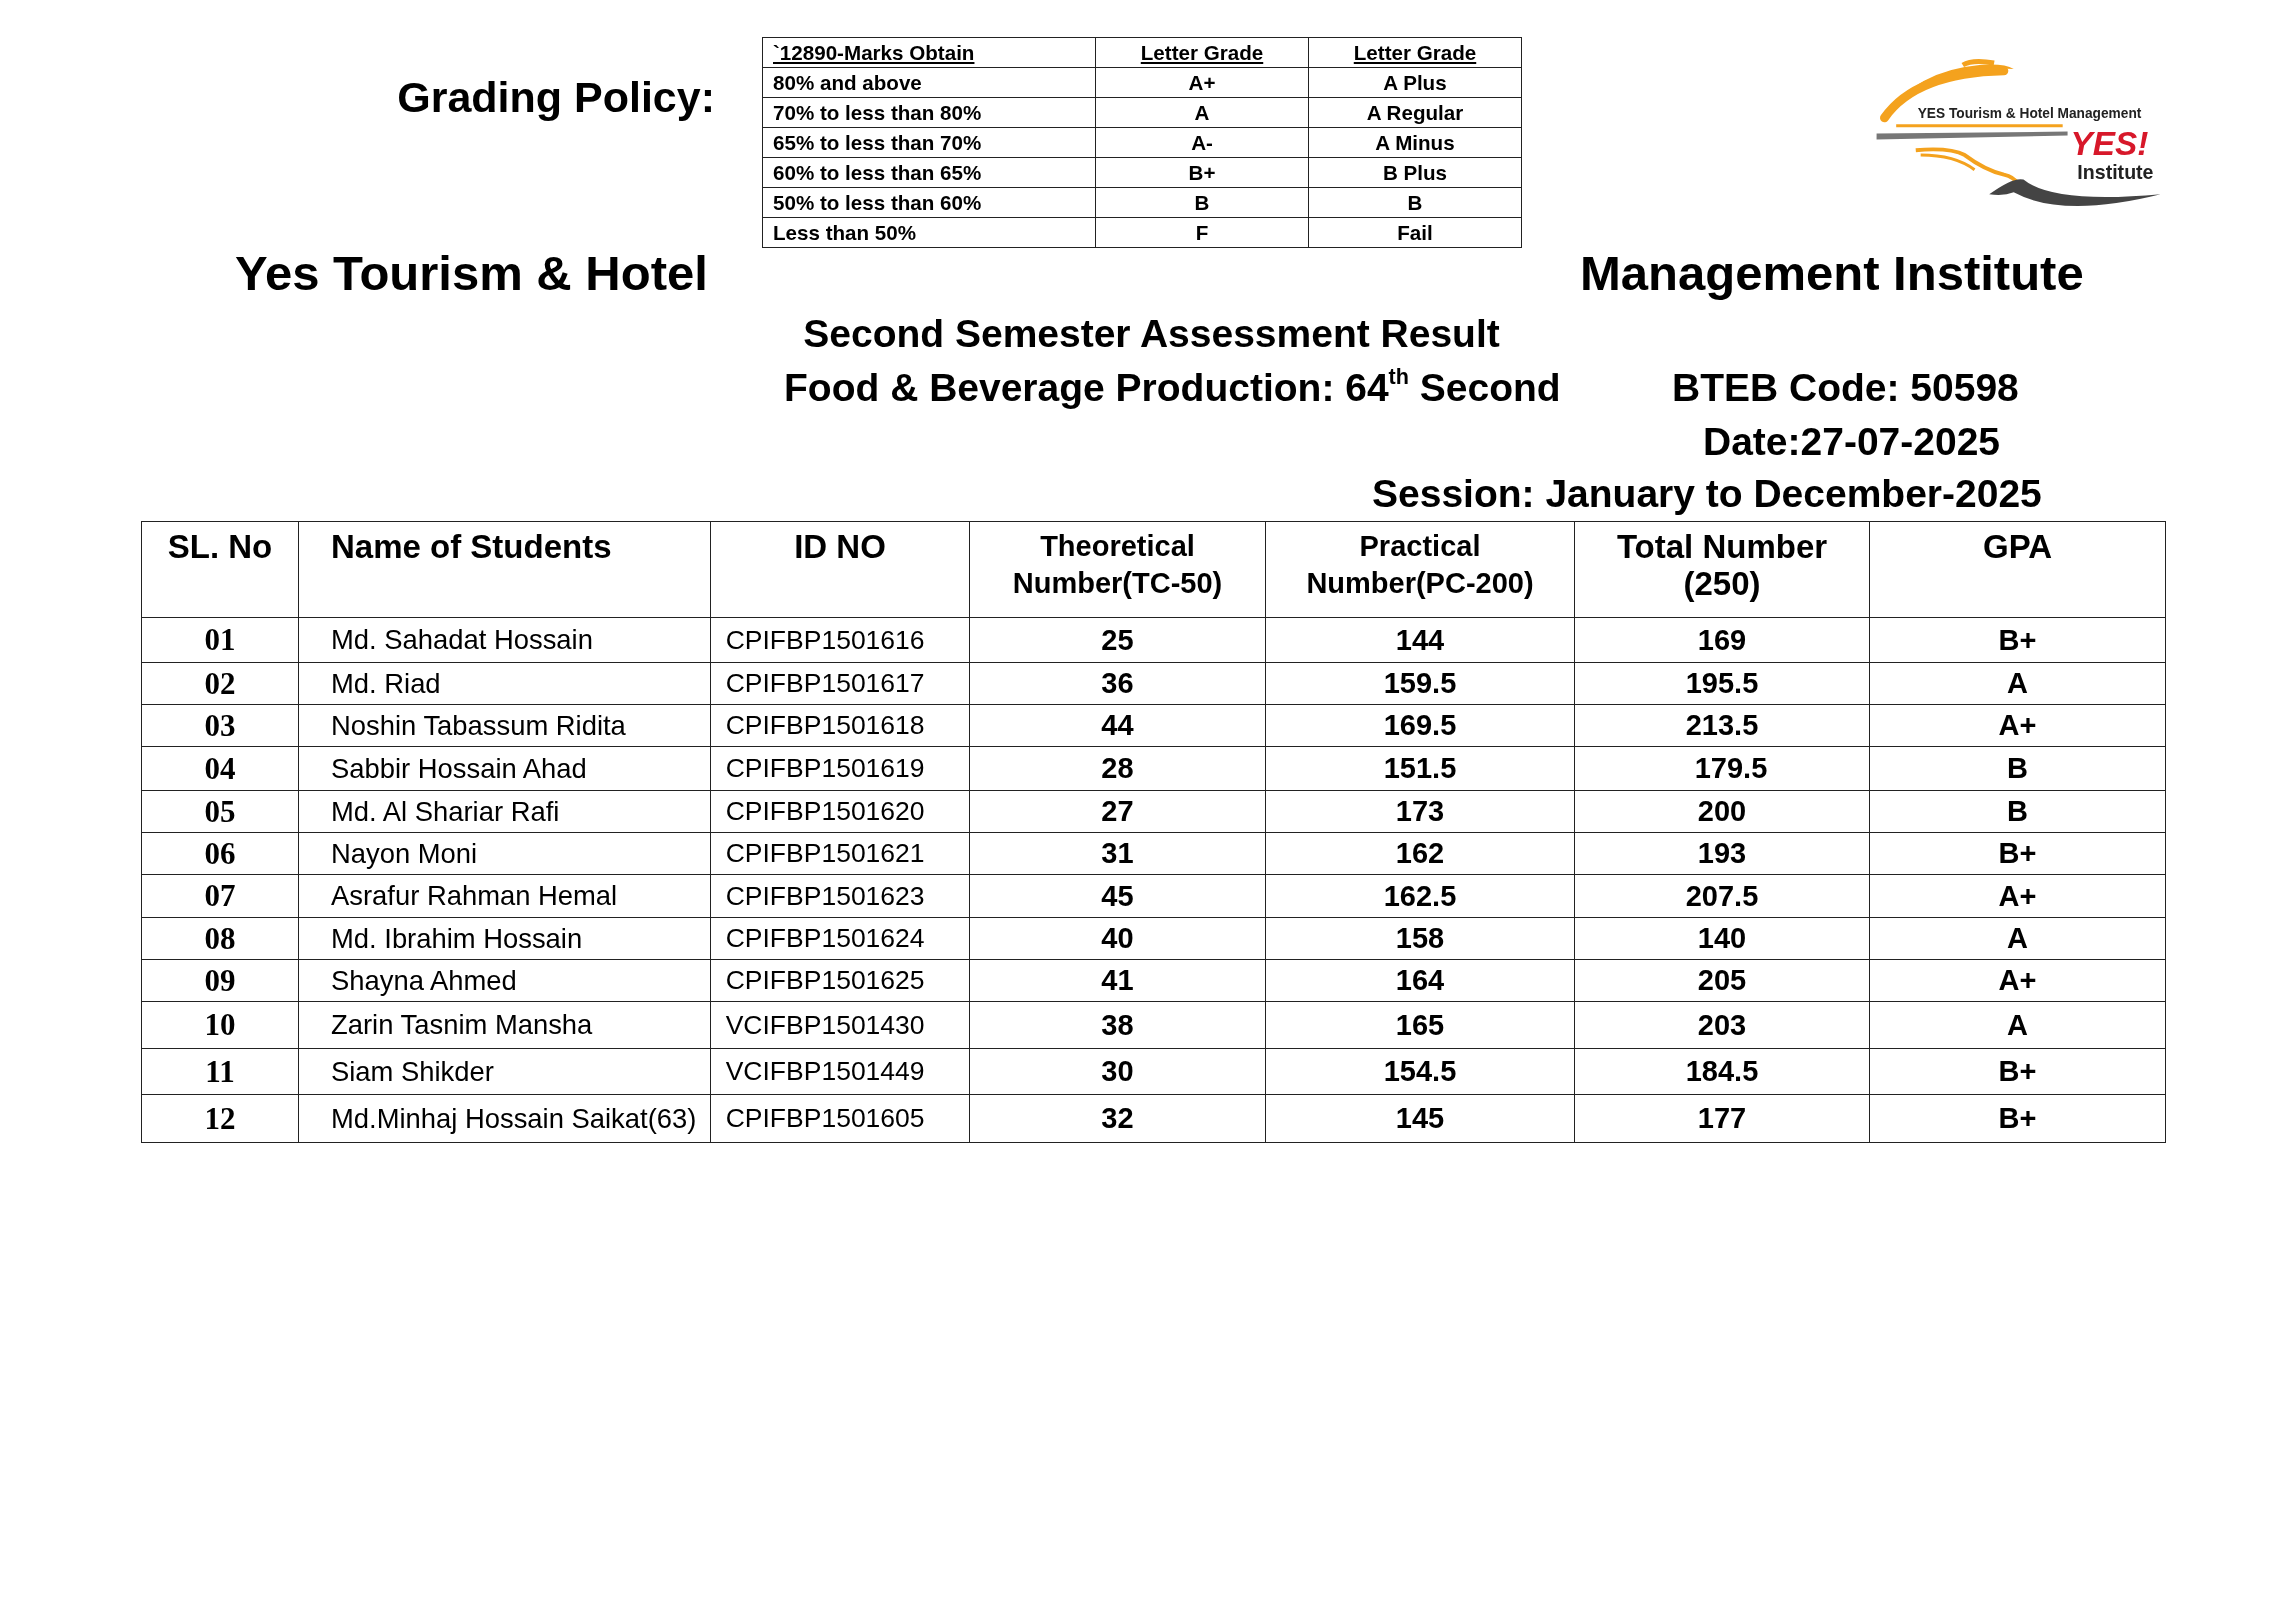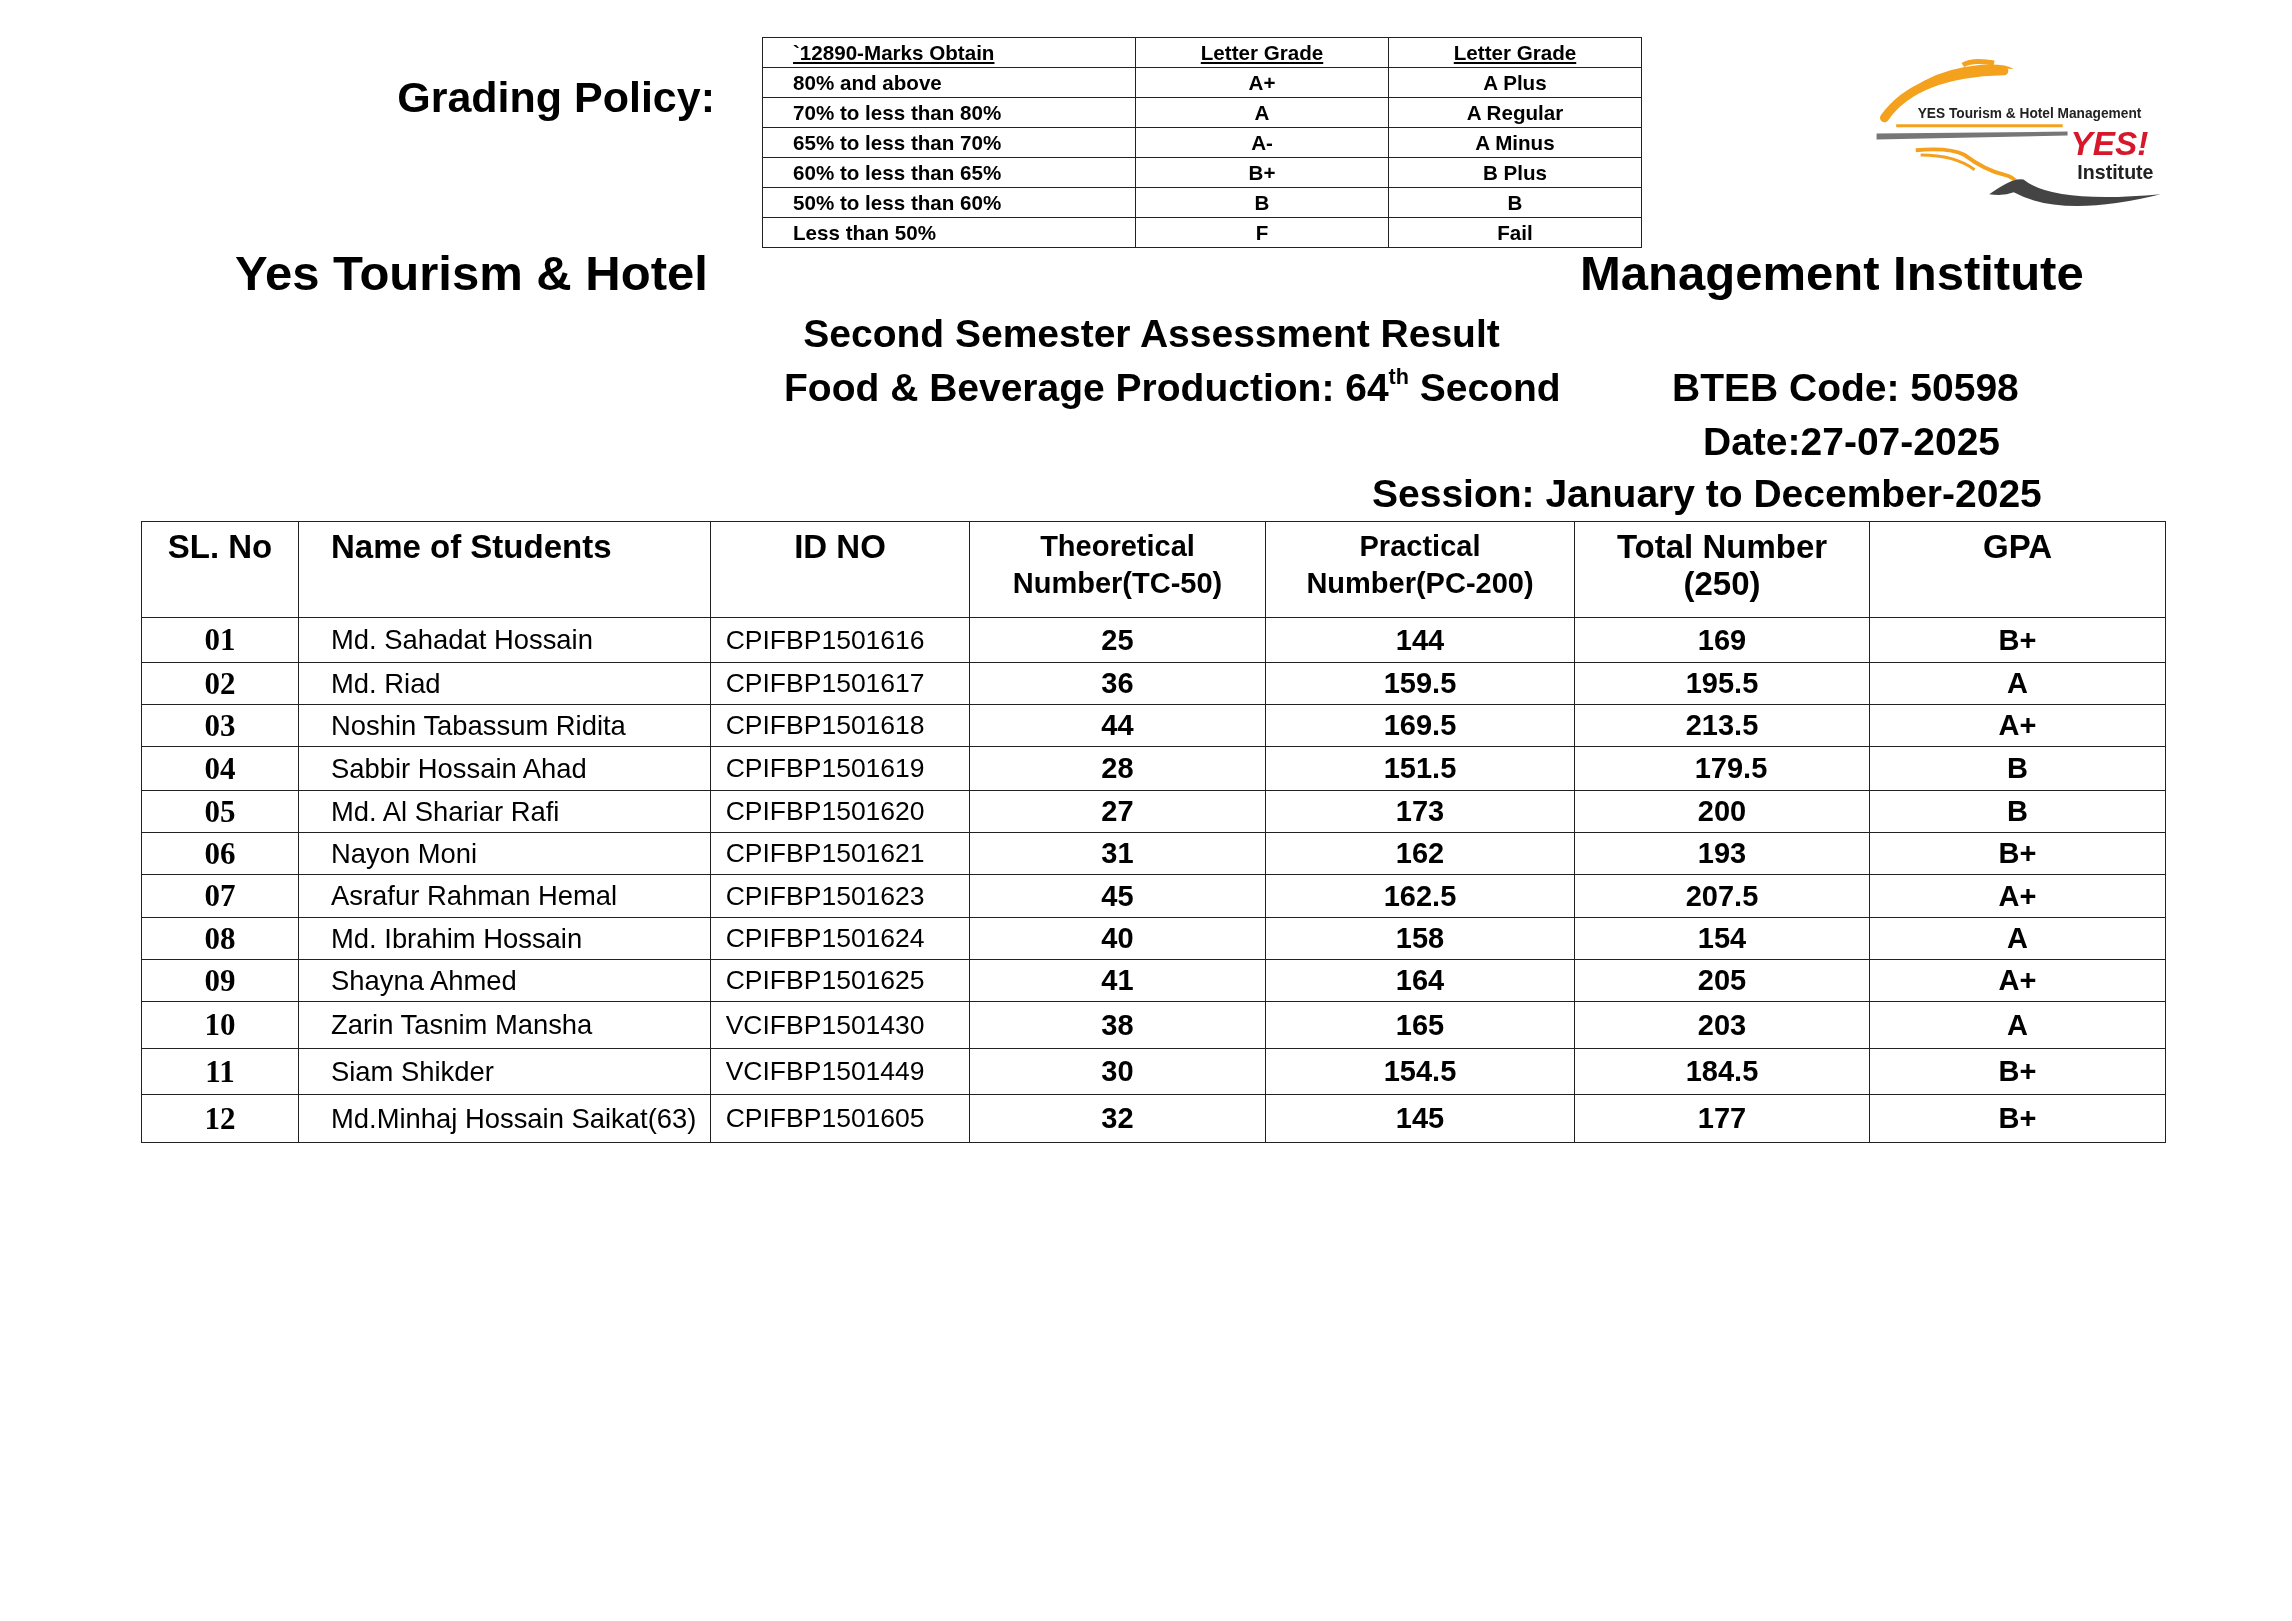--- a/index.html
+++ b/index.html
@@ -3,21 +3,21 @@
 <meta charset="utf-8">
 <style>
   html, body { margin:0; padding:0; background:#ffffff; }
   body { width:2293px; height:1621px; position:relative; overflow:hidden; color:#000;
          font-family:"Liberation Sans", sans-serif; }
   .abs { position:absolute; }
 
   
   #grading-label { left:392px; top:73px; width:323px; text-align:right; font-size:43px; font-weight:bold; }
   #grade-table { position:absolute; left:762px; top:37px; border-collapse:collapse; font-size:20.6px; font-weight:bold; }
-  #grade-table td { border:1.5px solid #222; height:29px; padding:0 30px; line-height:29px; white-space:nowrap;margin-left:44px; }
+  #grade-table td { border:1.5px solid #222; height:29px; padding:0 10px; line-height:29px; white-space:nowrap;margin-left:44px; }
   #grade-table td.c1 { width:312px; text-align:left; }
   #grade-table td.c2 { width:192px; text-align:center; }
   #grade-table td.c3 { width:192px; text-align:center; }
   #grade-table tr.head td { text-decoration:underline; }
 
   
   #logo { left:1857px; top:57px; width:333px; height:157px; }
 
   
   #title-left { left:235px; top:245px; font-size:49px; font-weight:bold; white-space:nowrap; }
@@ -217,21 +217,21 @@
         <td class="num" style="height: 42px;">162.5</td>
         <td class="num" style="height: 42px;">207.5</td>
         <td class="num" style="height: 42px;">A+</td>
       </tr>
       <tr>
         <td class="sl" style="height: 41px;">08</td>
         <td class="name" style="height: 41px;">Md. Ibrahim Hossain</td>
         <td class="id" style="height: 41px;">CPIFBP1501624</td>
         <td class="num" style="height: 41px;">40</td>
         <td class="num" style="height: 41px;">158</td>
-        <td class="num" style="height: 41px;">154</td>
+        <td class="num" style="height: 41px;">140</td>
         <td class="num" style="height: 41px;">A</td>
       </tr>
       <tr>
         <td class="sl" style="height: 41px;">09</td>
         <td class="name" style="height: 41px;">Shayna Ahmed</td>
         <td class="id" style="height: 41px;">CPIFBP1501625</td>
         <td class="num" style="height: 41px;">41</td>
         <td class="num" style="height: 41px;">164</td>
         <td class="num" style="height: 41px;">205</td>
         <td class="num" style="height: 41px;">A+</td>

